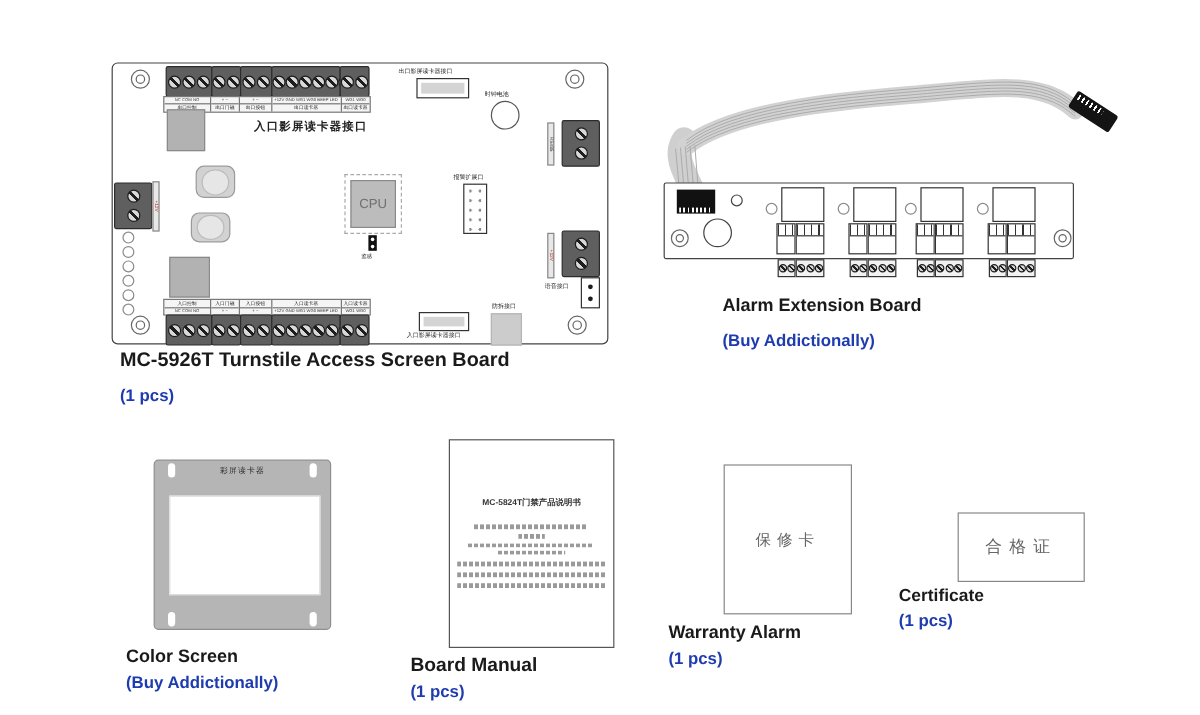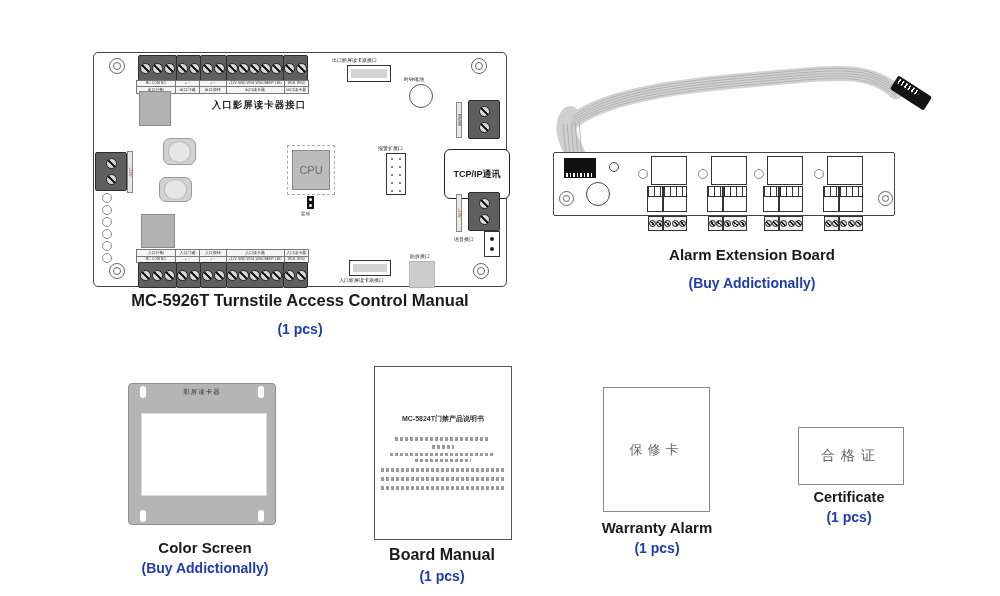--- a/index.html
+++ b/index.html
@@ -1,20 +1,20 @@
 <!DOCTYPE html>
 <html><head>
 <meta charset="utf-8">
 <style>
   html,body{margin:0;padding:0;background:#fff;}
   body{width:1000px;height:596px;position:relative;font-family:"Liberation Sans",sans-serif;color:#1a1a1a;overflow:hidden;}
   .abs{position:absolute;}
   
-  .cap{position:absolute;text-align:center;font-weight:bold;color:#1a1a1a;}
-  .qty{position:absolute;text-align:center;font-weight:bold;color:#1e3cb0;}
+  .cap{position:absolute;font-weight:bold;color:#1a1a1a;}
+  .qty{position:absolute;text-align:left;font-weight:bold;color:#1e3cb0;}
   
   .board{position:absolute;background:#fff;border:1.5px solid #444;border-radius:5px;}
   .hole{position:absolute;border:1.5px solid #666;border-radius:50%;background:#fff;display:flex;align-items:center;justify-content:center;}
   .hole::after{content:"";width:46%;height:46%;border:1.2px solid #666;border-radius:50%;}
   .tblock{position:absolute;background:#5f5f5f;border:1px solid #2c2c2c;border-radius:2px;display:flex;align-items:center;justify-content:space-evenly;}
   .tblock.vert{flex-direction:column;}
   .screw{width:9px;height:9px;border-radius:50%;border:1px solid #1d1d1d;flex:none;
     background:#d8d8d8 linear-gradient(45deg,transparent 40%,#1d1d1d 40%,#1d1d1d 60%,transparent 60%);}
   .xs .screw{width:5px;height:5px;border-width:0.5px;}
   .dot{width:4px;height:4px;border-radius:50%;background:#1d1d1d;flex:none;}
@@ -144,21 +144,20 @@
     </div>
 
   <div class="slab" style="left:310px;top:23px;">时钟电池</div>
   <div class="circ" style="left:315px;top:31px;width:22px;height:22px;border-color:#555;"></div>
 
   <div class="slab" style="left:284px;top:92px;">报警扩展口</div>
   <div class="abs" style="left:292px;top:100px;width:18px;height:40px;border:1px solid #333;background:
       radial-gradient(circle 1.2px at 5px 5px,#888 1.1px,transparent 1.3px),
       radial-gradient(circle 1.2px at 13px 5px,#888 1.1px,transparent 1.3px);background-size:18px 8px;"></div>
 
-  <div class="abs" style="left:350px;top:96px;width:64px;height:48px;background:#fff;border:1.5px solid #222;border-radius:6px;display:flex;align-items:center;justify-content:center;font-size:9px;font-weight:bold;">TCP/IP通讯</div>
 
   <div class="vlab" style="left:362px;top:49px;height:32px;color:#333;">RS485</div>
   <div class="tblock vert" style="left:374px;top:47px;width:30px;height:37px;">
       <span class="screw"></span>
       <span class="screw"></span>
     </div>
 
   <div class="vlab" style="left:362px;top:141px;height:34px;">+12V</div>
   <div class="tblock vert" style="left:374px;top:139px;width:30px;height:37px;">
       <span class="screw"></span>
@@ -222,21 +221,21 @@
       <span class="screw"></span>
       <span class="screw"></span>
       <span class="screw"></span>
     </div>
   <div class="tblock" style="left:189px;top:209px;width:23px;height:24px;">
       <span class="screw"></span>
       <span class="screw"></span>
     </div>
 </div>
 
-<div class="cap" style="left:100px;top:291px;width:400px;font-size:16.5px;">MC-5926T Turnstile Access Control Manual</div>
+<div class="cap" style="left:100px;top:291px;width:400px;font-size:16.5px;">MC-5926T Turnstile Access Screen Board</div>
 <div class="qty" style="left:100px;top:321px;width:400px;font-size:14px;">(1 pcs)</div>
 
 <svg class="abs" style="left:0;top:0;" width="1000" height="596">
   <path d="M578,160 C568,140 562,128 570,116" stroke="#cfcfcf" stroke-width="20" fill="none" stroke-linecap="round"></path>
   <path d="M572,122 C610,92 700,84 760,79 C830,73 868,66 896,92" stroke="#d2d2d2" stroke-width="15" fill="none" stroke-linecap="round"></path>
   <g stroke="#a9a9a9" stroke-width="0.8" fill="none">
     <path d="M572,122 C610,92 700,84 760,79 C830,73 868,66 896,92" transform="translate(0,-5)"></path>
     <path d="M572,122 C610,92 700,84 760,79 C830,73 868,66 896,92" transform="translate(0,-2.5)"></path>
     <path d="M572,122 C610,92 700,84 760,79 C830,73 868,66 896,92"></path>
     <path d="M572,122 C610,92 700,84 760,79 C830,73 868,66 896,92" transform="translate(0,2.5)"></path>

